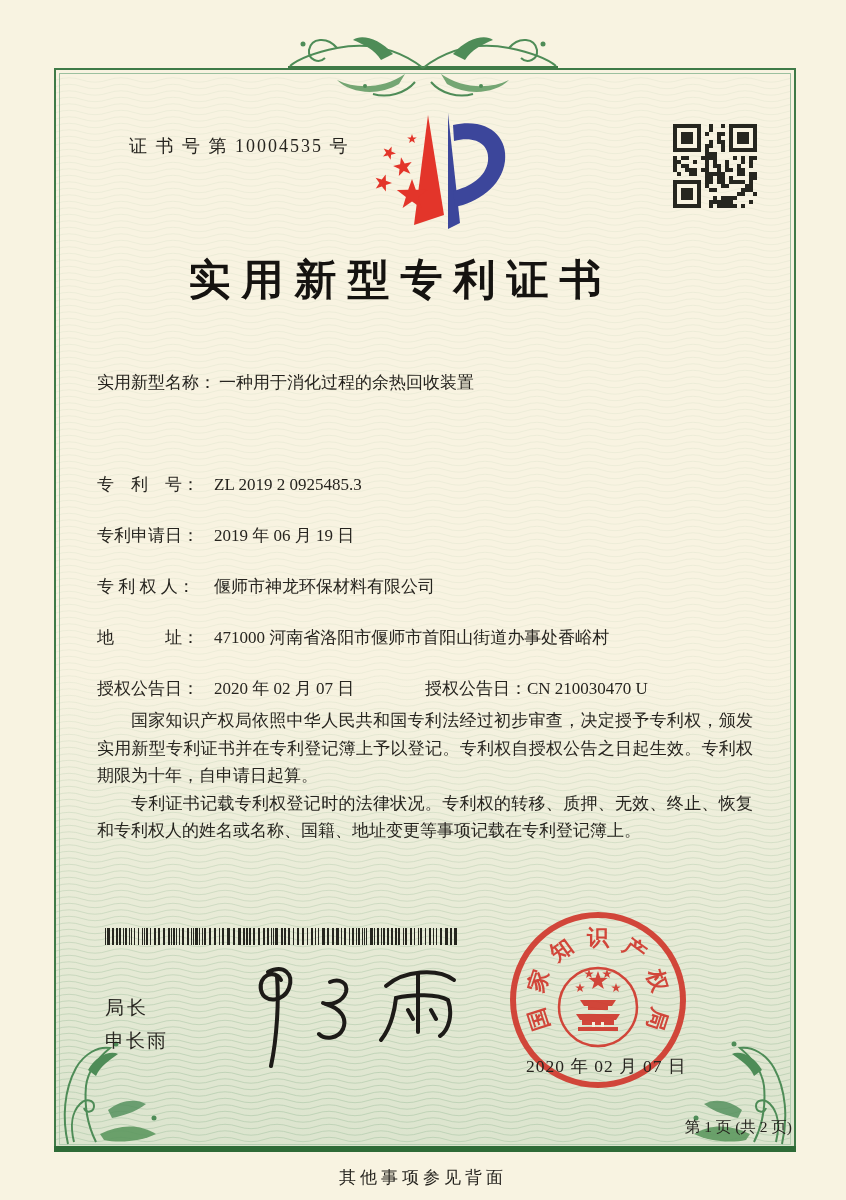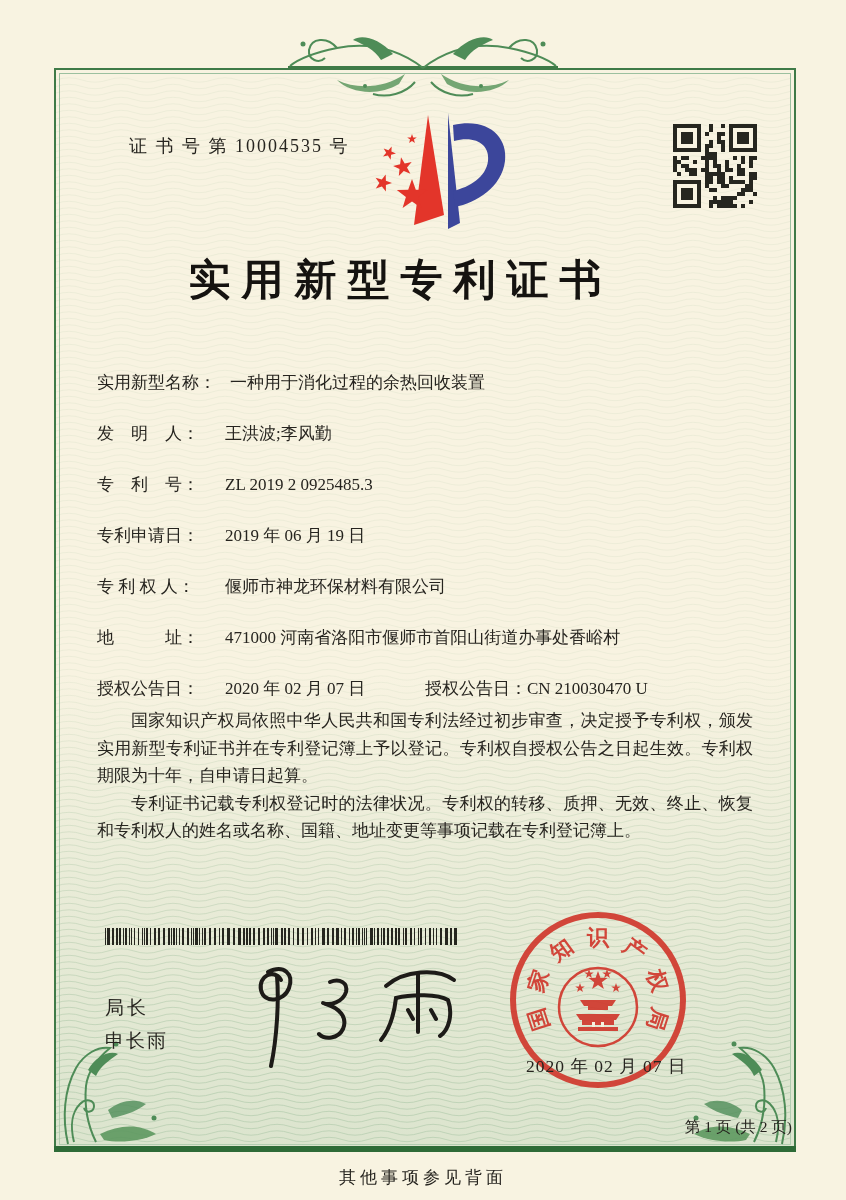--- a/index.html
+++ b/index.html
@@ -14,21 +14,21 @@
     border:1px solid #9cc09f;}
   .frame-bottom{position:absolute;left:-2px;right:-2px;bottom:-4px;height:6px;background:#2e6b37;}
   .waves{position:absolute;left:0;top:0;}
   .tint{position:absolute;left:0;top:0;right:0;bottom:0;
     background:linear-gradient(180deg,rgba(202,220,196,0) 56%,rgba(202,220,196,0.30) 74%,rgba(196,216,190,0.55) 100%);}
   .cert-no{position:absolute;left:97px;top:134px;font-size:18px;letter-spacing:2px;margin-left:32px;}
   .title{position:absolute;left:0;width:790px;top:252px;text-align:center;
     font-size:42px;font-weight:700;letter-spacing:11px;text-indent:11px;color:#151310;}
   .row{position:absolute;left:97px;width:660px;font-size:17px;white-space:nowrap;}
   .flabel{display:inline-block;min-width:114px;}
-  .fvalue{margin-left:14px;}
+  .fvalue{margin-left:3px;}
   .grant-col{position:absolute;left:328px;top:0;}
   .paras{position:absolute;left:97px;top:707px;width:656px;font-size:17px;
     line-height:27.6px;text-align:justify;}
   .paras p{margin:0;text-indent:2em;}
   .director-title{position:absolute;left:105px;top:995px;font-size:19px;letter-spacing:3px;}
   .director-name{position:absolute;left:105px;top:1028px;font-size:19px;letter-spacing:2px;}
   .seal-date{position:absolute;left:526px;top:1054px;font-size:17.5px;letter-spacing:1px;}
   .page-footer{position:absolute;left:54px;width:738px;top:1117px;text-align:right;font-size:15.5px;}
   .back-note{position:absolute;left:0;width:846px;top:1166px;text-align:center;font-size:17px;letter-spacing:4px;}
   .abs{position:absolute;}
@@ -392,23 +392,20 @@
       <rect x="0" y="56" width="28" height="28" fill="#26261f"></rect>
       <rect x="4" y="60" width="20" height="20" fill="#f8f3e1"></rect>
       <rect x="8" y="64" width="12" height="12" fill="#26261f"></rect>
     </svg>
 
   <div class="title">实用新型专利证书</div>
 
   <div class="row" style="top:371px">
     <span class="flabel">实用新型名称：</span><span class="fvalue">一种用于消化过程的余热回收装置</span>
   </div>
-  <div class="row" style="top:422px">
-    <span class="flabel">发　明　人：</span><span class="fvalue">王洪波;李风勤</span>
-  </div>
   <div class="row" style="top:473px">
     <span class="flabel">专　利　号：</span><span class="fvalue">ZL 2019 2 0925485.3</span>
   </div>
   <div class="row" style="top:524px">
     <span class="flabel">专利申请日：</span><span class="fvalue">2019 年 06 月 19 日</span>
   </div>
   <div class="row" style="top:575px">
     <span class="flabel">专 利 权 人：</span><span class="fvalue">偃师市神龙环保材料有限公司</span>
   </div>
   <div class="row" style="top:626px">

